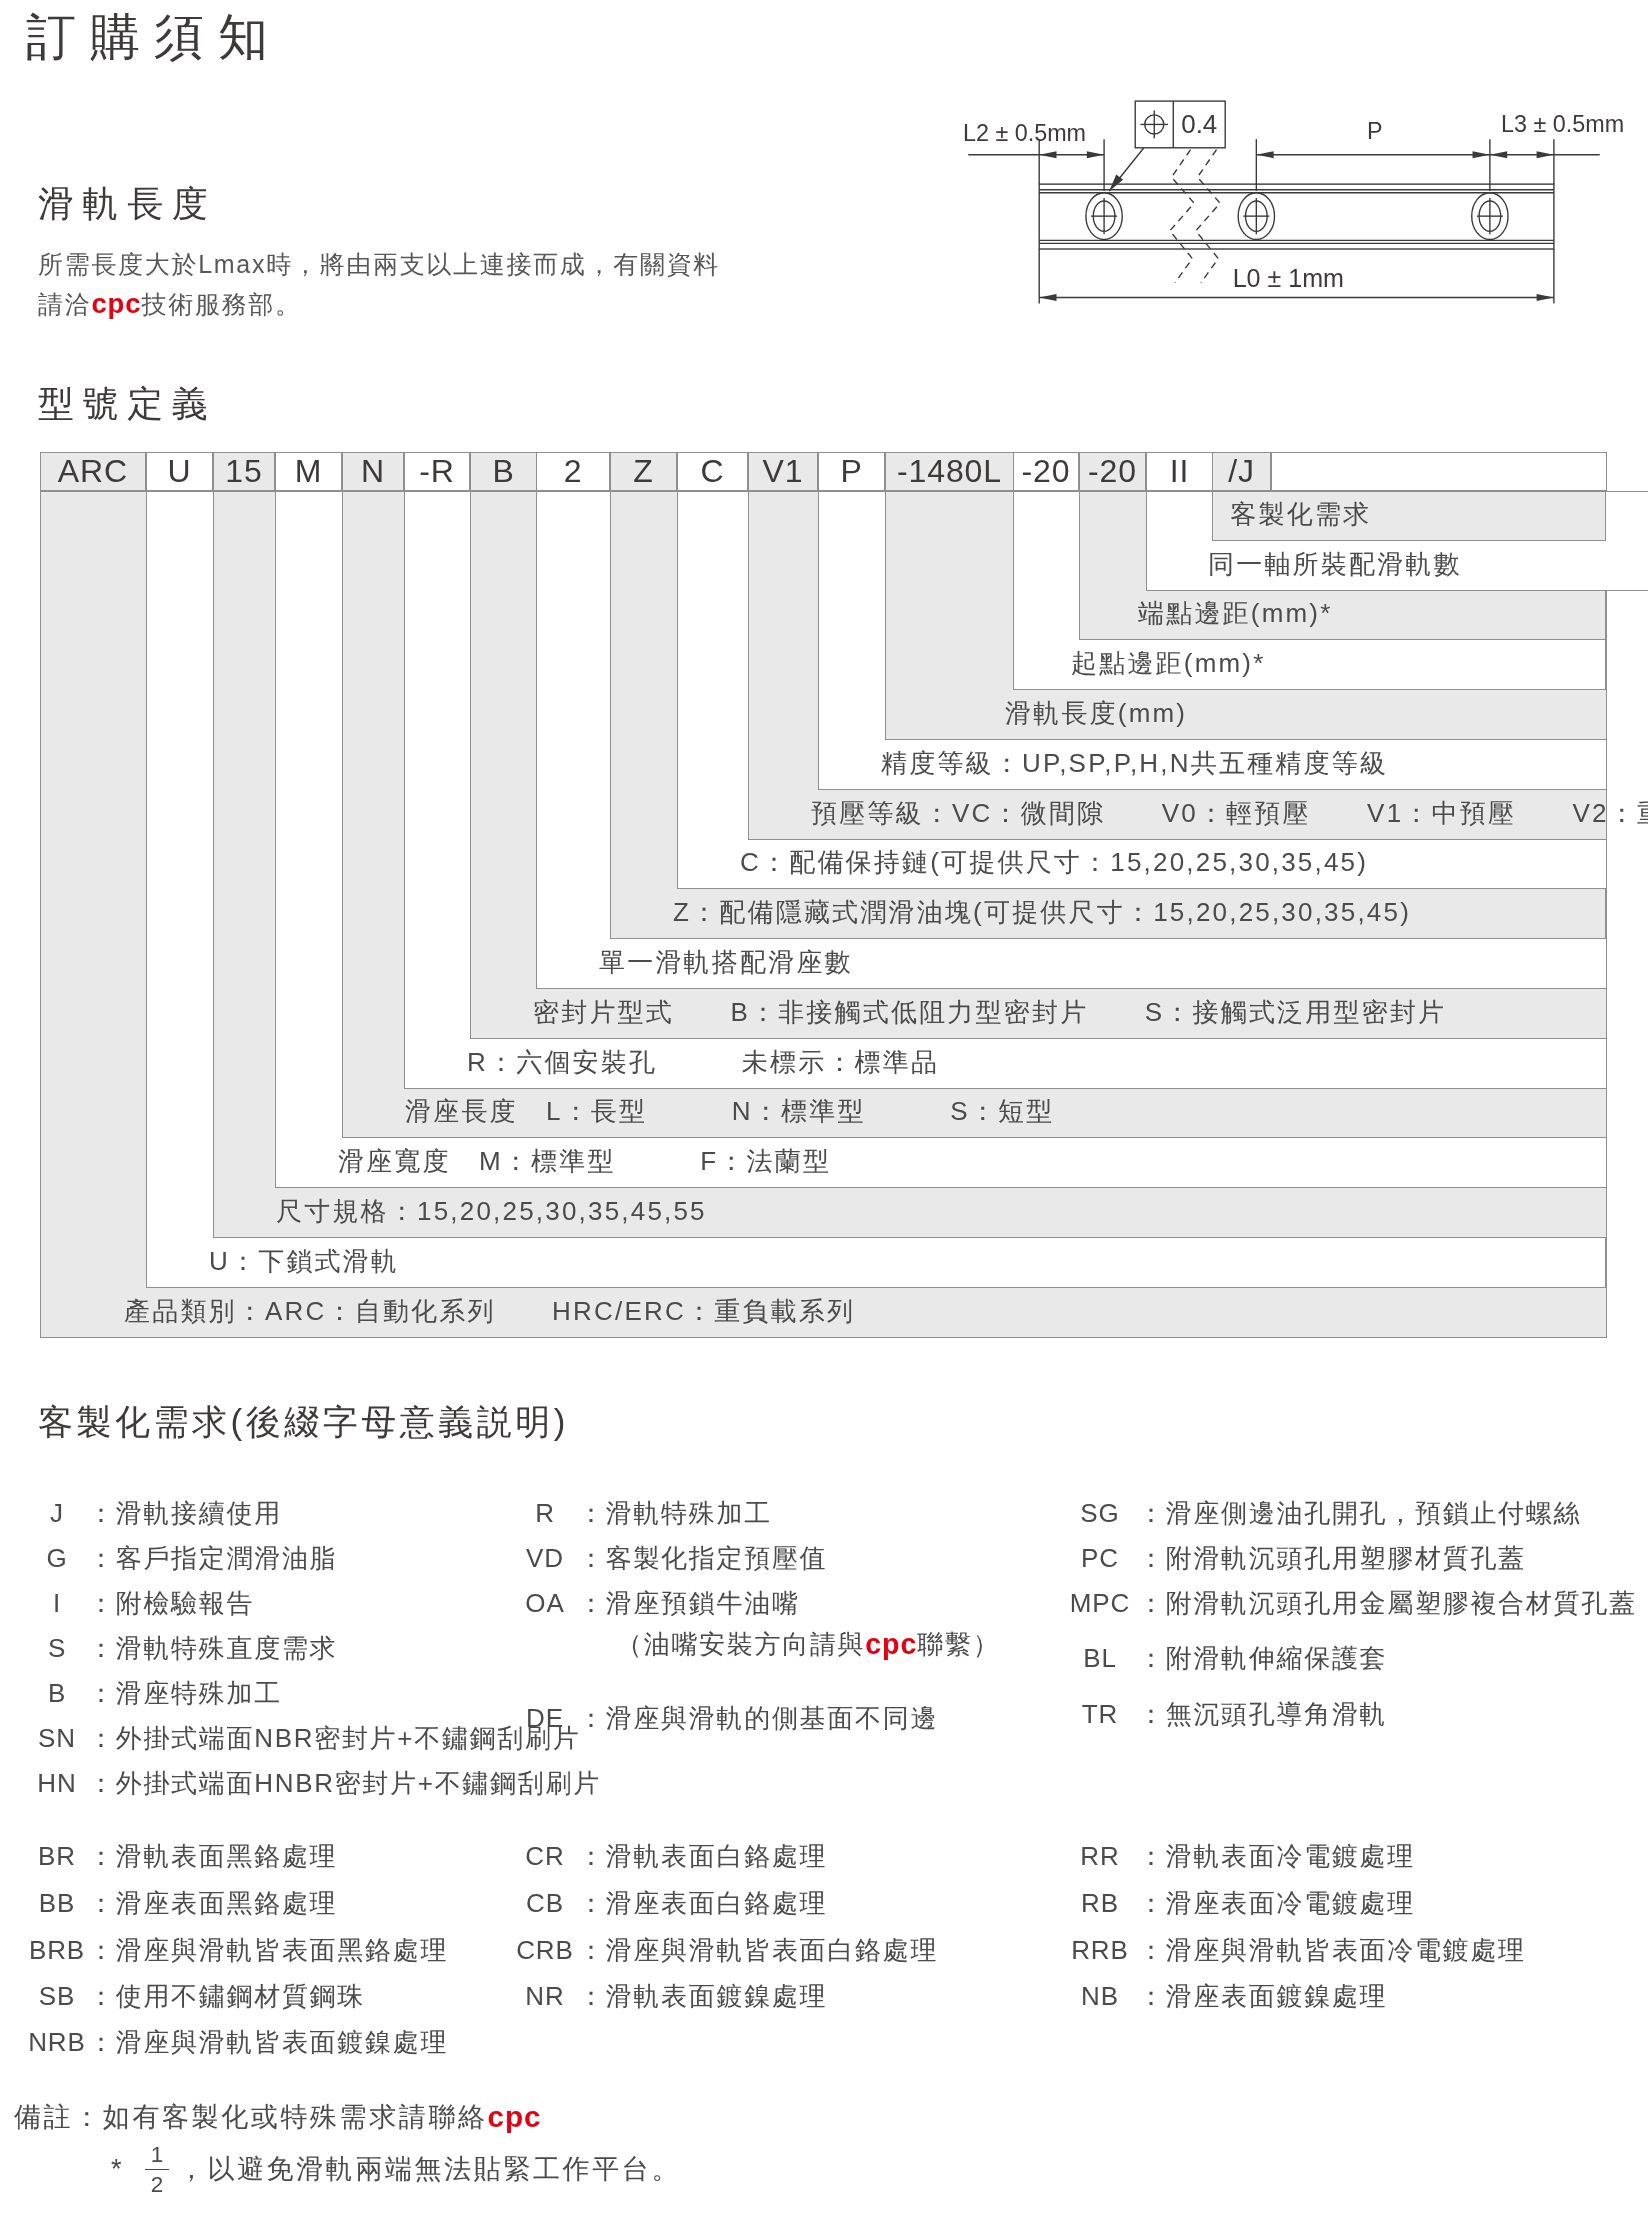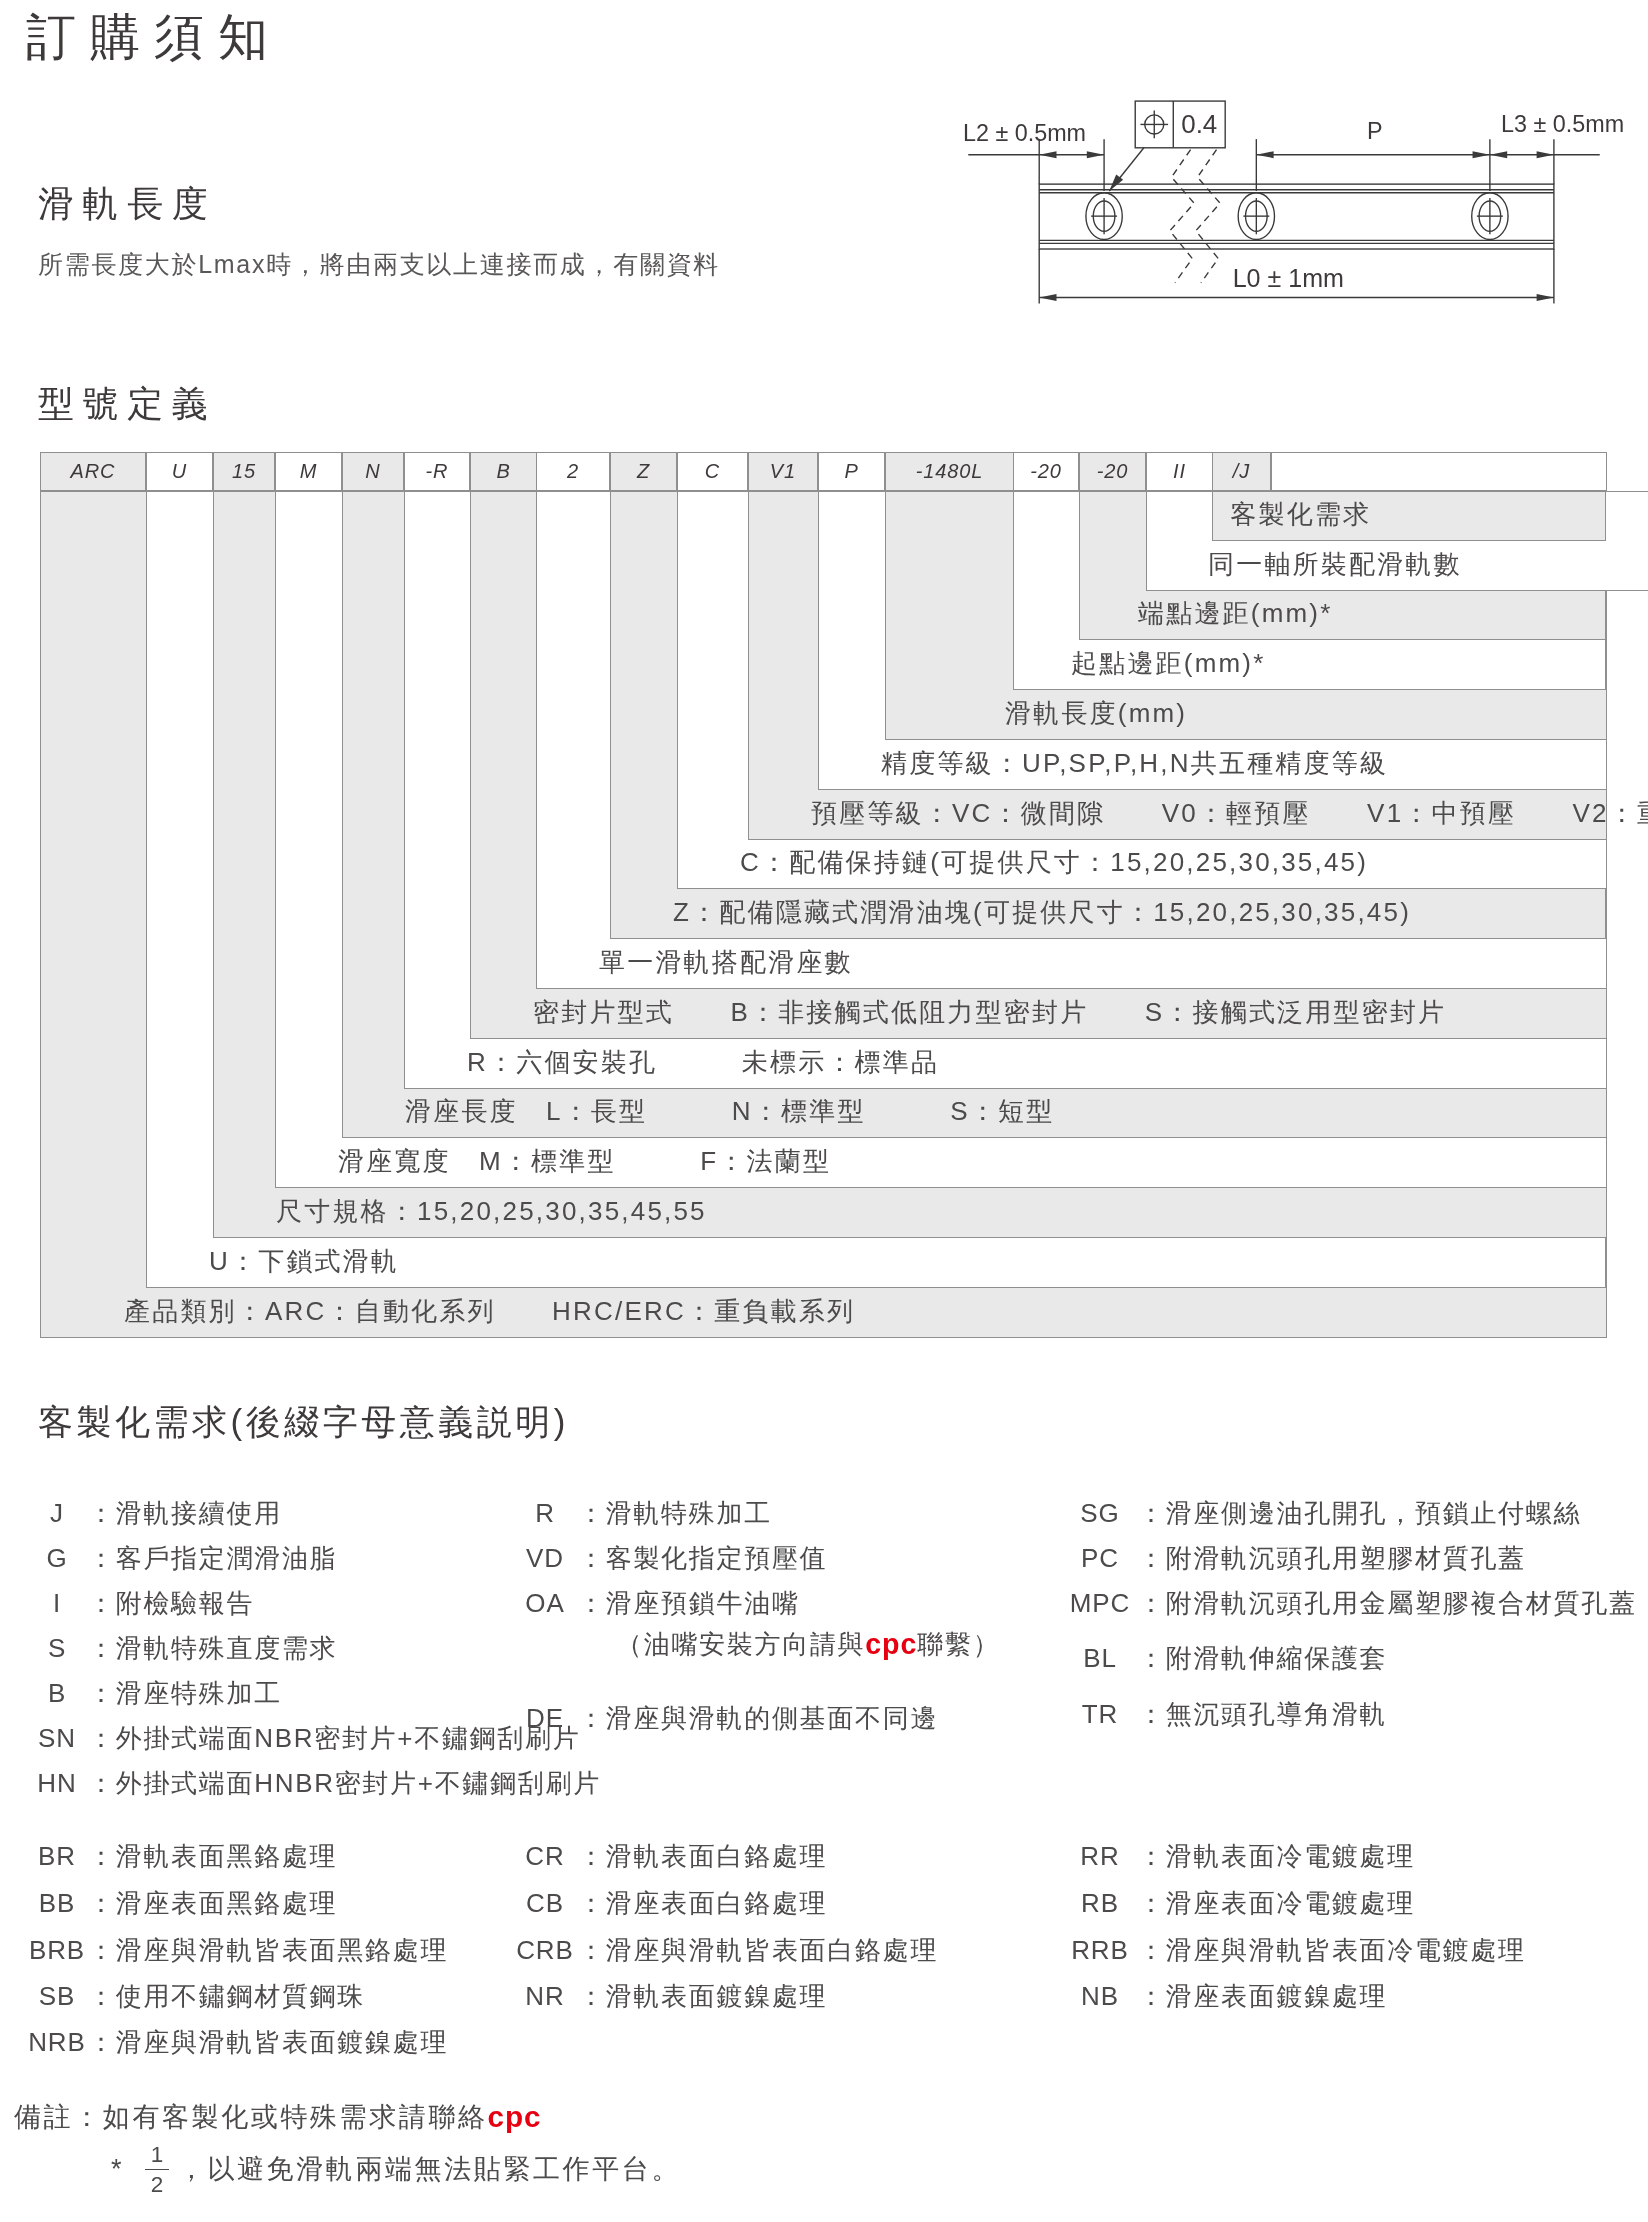--- a/index.html
+++ b/index.html
@@ -20,21 +20,21 @@
   .abs{position:absolute;}
   .page-title{font-size:50px;letter-spacing:14px;font-weight:500;color:var(--ink);}
   .h2{font-size:36px;letter-spacing:8.6px;font-weight:400;color:var(--ink);}
   .h2b{font-size:35px;letter-spacing:3.5px;font-weight:400;color:var(--ink);}
   .para{font-size:25px;line-height:40px;letter-spacing:1.7px;color:var(--body);}
   .brand{color:var(--accent);font-weight:700;font-size:1.1em;letter-spacing:0.9px;}
   
   .hcell{
     position:absolute;top:452px;height:39px;border:0.9px solid var(--line);
     display:flex;align-items:center;justify-content:center;
-    font-size:20px;color:var(--ink);letter-spacing:0.9px;font-style:italic;
+    font-size:32px;color:var(--ink);letter-spacing:0.9px;
   }
   .step{
     position:absolute;top:491px;border:0.9px solid var(--line);
   }
   .step .band-label{
     position:absolute;left:0;right:0;bottom:0;height:50px;line-height:48px;
     font-size:26px;color:var(--cell);letter-spacing:2.2px;white-space:nowrap;
   }
   
   .li{position:absolute;display:flex;align-items:flex-start;font-size:26px;line-height:36px;color:var(--cell);letter-spacing:1.7px;white-space:nowrap;}
@@ -47,20 +47,21 @@
   svg text{font-family:"Liberation Sans","DejaVu Sans",sans-serif;fill:var(--ink);}
 </style>
 </head>
 <body>
 
 <div class="abs page-title" style="left:26px;top:3.5px;">訂購須知</div>
 
 <div class="abs h2" style="left:38px;top:180px;">滑軌長度</div>
 <div class="abs para" style="left:38px;top:244px;width:830px;">
   <div>所需長度大於Lmax時，將由兩支以上連接而成，有關資料</div>
+  <div><span>請洽</span><span class="brand">cpc</span><span>技術服務部。</span></div>
 </div>
 
 <svg class="abs" style="left:938px;top:82px;" width="705" height="238" viewBox="0 0 815 275">
   <g stroke="#3a3a3a" stroke-width="1.6" fill="none">
 
     <rect x="117" y="118" width="595" height="75"></rect>
     <line x1="117" y1="124.5" x2="712" y2="124.5"></line>
     <line x1="117" y1="128" x2="712" y2="128"></line>
     <line x1="117" y1="183" x2="712" y2="183"></line>
     <line x1="117" y1="186.5" x2="712" y2="186.5"></line>

